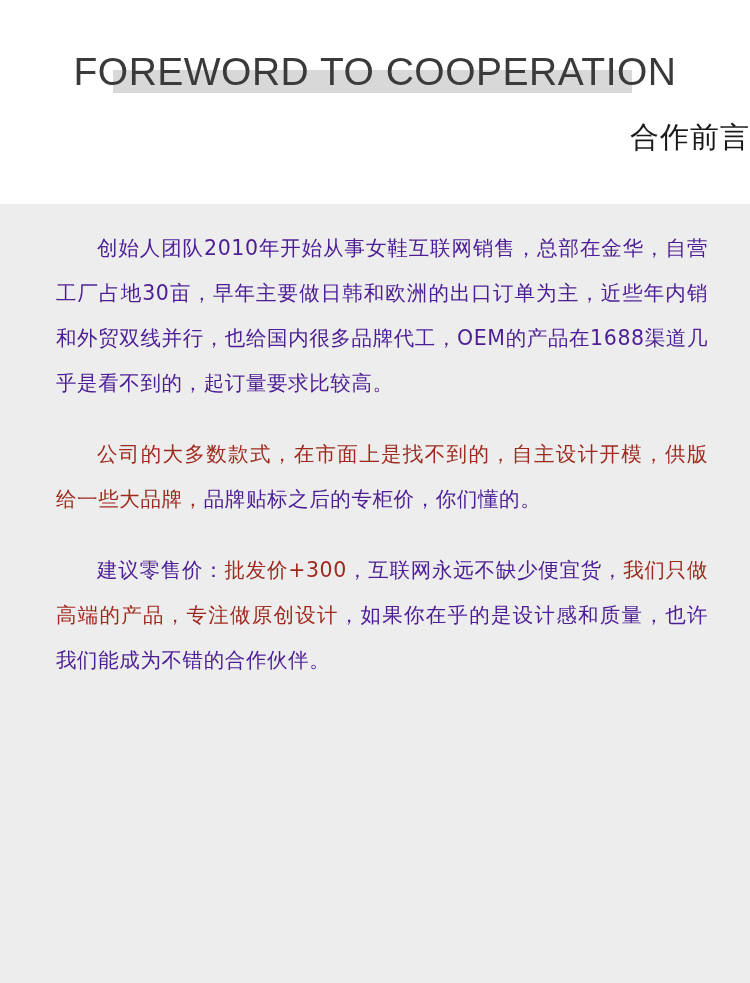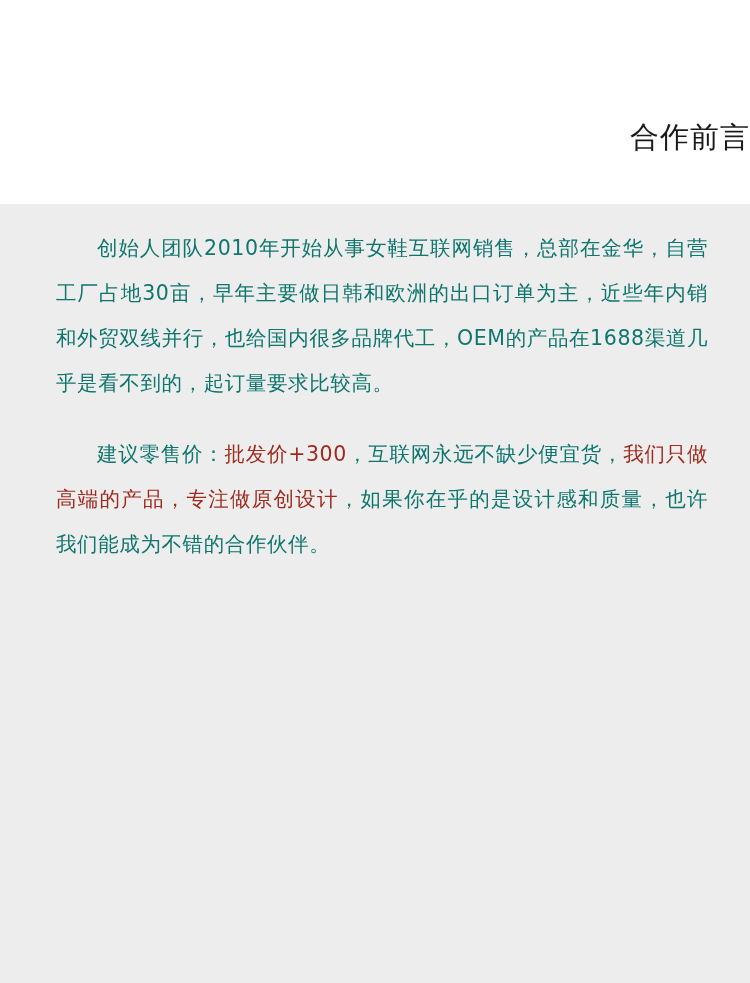--- a/index.html
+++ b/index.html
@@ -93,31 +93,36 @@
     line-height: 45px;
     color: #1c1c1c;
     text-align: justify;
     text-justify: inter-ideograph;
     text-indent: 2em;
     letter-spacing: 0.6px;
     font-weight: 400;
   }
   p.para:last-child { margin-bottom: 0; }
   .red { color: #9e2a1e; }
-  .dark { color: #0f766e; }
+  .dark { color: #4c1d95; }
 </style>
 </head>
 <body>
 
 <div class="page">
 
   <div class="header">
+    <div class="title-en-wrap">
+      <div class="title-band"></div>
+      <div class="title-en">FOREWORD TO  COOPERATION</div>
+    </div>
     <div class="title-cn">合作前言</div>
   </div>
 
   <div class="body-area">
     <div class="content">
         <p class="para"><span class="dark">创始人团队2010年开始从事女鞋互联网销售，总部在金华，自营工厂占地30亩，早年主要做日韩和欧洲的出口订单为主，近些年内销和外贸双线并行，也给国内很多品牌代工，OEM的产品在1688渠道几乎是看不到的，起订量要求比较高。</span></p>
+        <p class="para"><span class="red">公司的大多数款式，在市面上是找不到的，自主设计开模，供版给一些大品牌，</span><span class="dark">品牌贴标之后的专柜价，你们懂的。</span></p>
         <p class="para"><span class="dark">建议零售价：</span><span class="red">批发价+300</span><span class="dark">，互联网永远不缺少便宜货，</span><span class="red">我们只做高端的产品，专注做原创设计</span><span class="dark">，如果你在乎的是设计感和质量，也许我们能成为不错的合作伙伴。</span></p>
       </div>
   </div>
 
 </div>
 
 </body></html>

